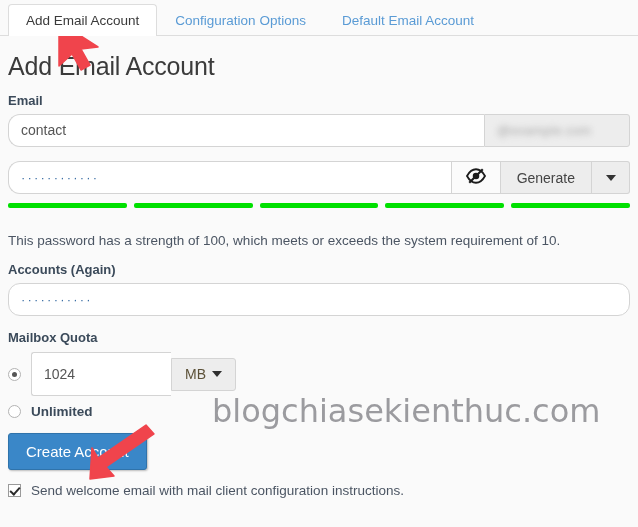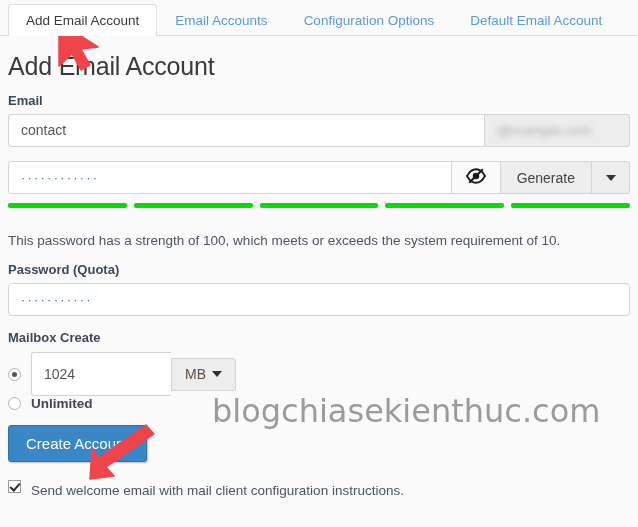--- a/index.html
+++ b/index.html
@@ -79,21 +79,21 @@
   .input-group {
     display: flex;
     width: 622px;
     box-sizing: border-box;
   }
   .txt {
     flex: 1 1 auto;
     height: 33px;
     border: 1px solid #d4d4d4;
     background: #ffffff;
-    border-radius: 4px;
+    border-radius: 12px;
     font-size: 14px;
     color: #555;
     padding: 0 12px;
     box-sizing: border-box;
     font-family: "Liberation Sans", sans-serif;
     line-height: 31px;
     outline: none;
     display: flex;
     align-items: center;
   }
@@ -252,20 +252,21 @@
     gap: 6px;
     padding: 0 13px;
     font-size: 14px;
     color: #5c5138;
     cursor: pointer;
   }
   .unit-btn .caret { border-top-color: #2f2f2f; }
   .unlimited-row {
     display: flex;
     align-items: center;
+    margin-top: 8px;
   }
   .unlimited-label {
     font-size: 13.5px;
     font-weight: bold;
     color: #3b4a5a;
   }
 
   
   .btn-primary {
     margin-top: 14px;
@@ -302,21 +303,20 @@
     position: absolute;
     left: 3px; top: 0px;
     width: 4px; height: 8px;
     border: solid #2b2b2b;
     border-width: 0 2px 2px 0;
     transform: rotate(42deg);
   }
   .check-label {
     font-size: 13.5px;
     color: #4b5563;
-    margin-top: 8px;
   }
 
   
   .watermark {
     position: absolute;
     left: 212px;
     top: 392px;
     font-size: 32px;
     color: #9b9b9f;
     font-family: "DejaVu Sans", sans-serif;
@@ -335,23 +335,20 @@
   #arrow-create { left: 88px; top: 424px; }
 </style>
 </head>
 <body>
 
 <div class="tabbar">
   <div class="tab active">
     <span>Add Email Account</span>
   </div>
   <div class="tab">
-    <span>Email Accounts</span>
-  </div>
-  <div class="tab">
     <span>Configuration Options</span>
   </div>
   <div class="tab">
     <span>Default Email Account</span>
   </div>
 </div>
 
 <div class="content">
 
   <h1 class="page-title">Add Email Account</h1>
@@ -395,29 +392,29 @@
     <div class="seg" style="background: rgb(0, 224, 0);"></div>
     <div class="seg" style="background: rgb(0, 224, 0);"></div>
     <div class="seg" style="background: rgb(0, 224, 0);"></div>
     <div class="seg" style="background: rgb(0, 224, 0);"></div>
   </div>
   <div class="strength-text">This password has a strength of 100, which meets or exceeds the system requirement of 10.</div>
 
   <div class="gap"></div>
 
   
-  <div class="field-label">Password (Quota)</div>
+  <div class="field-label">Accounts (Again)</div>
   <div class="txt txt-plain">
     <span class="dots">···········</span>
   </div>
 
   <div class="gap"></div>
 
   
-  <div class="field-label">Mailbox Create</div>
+  <div class="field-label">Mailbox Quota</div>
   <div class="quota-row">
     <div class="radio checked"></div>
     <div class="quota-input">1024</div>
     <div class="unit-btn">
       <span>MB</span>
       <span class="caret"></span>
     </div>
   </div>
   <div class="unlimited-row">
     <div class="radio"></div>

